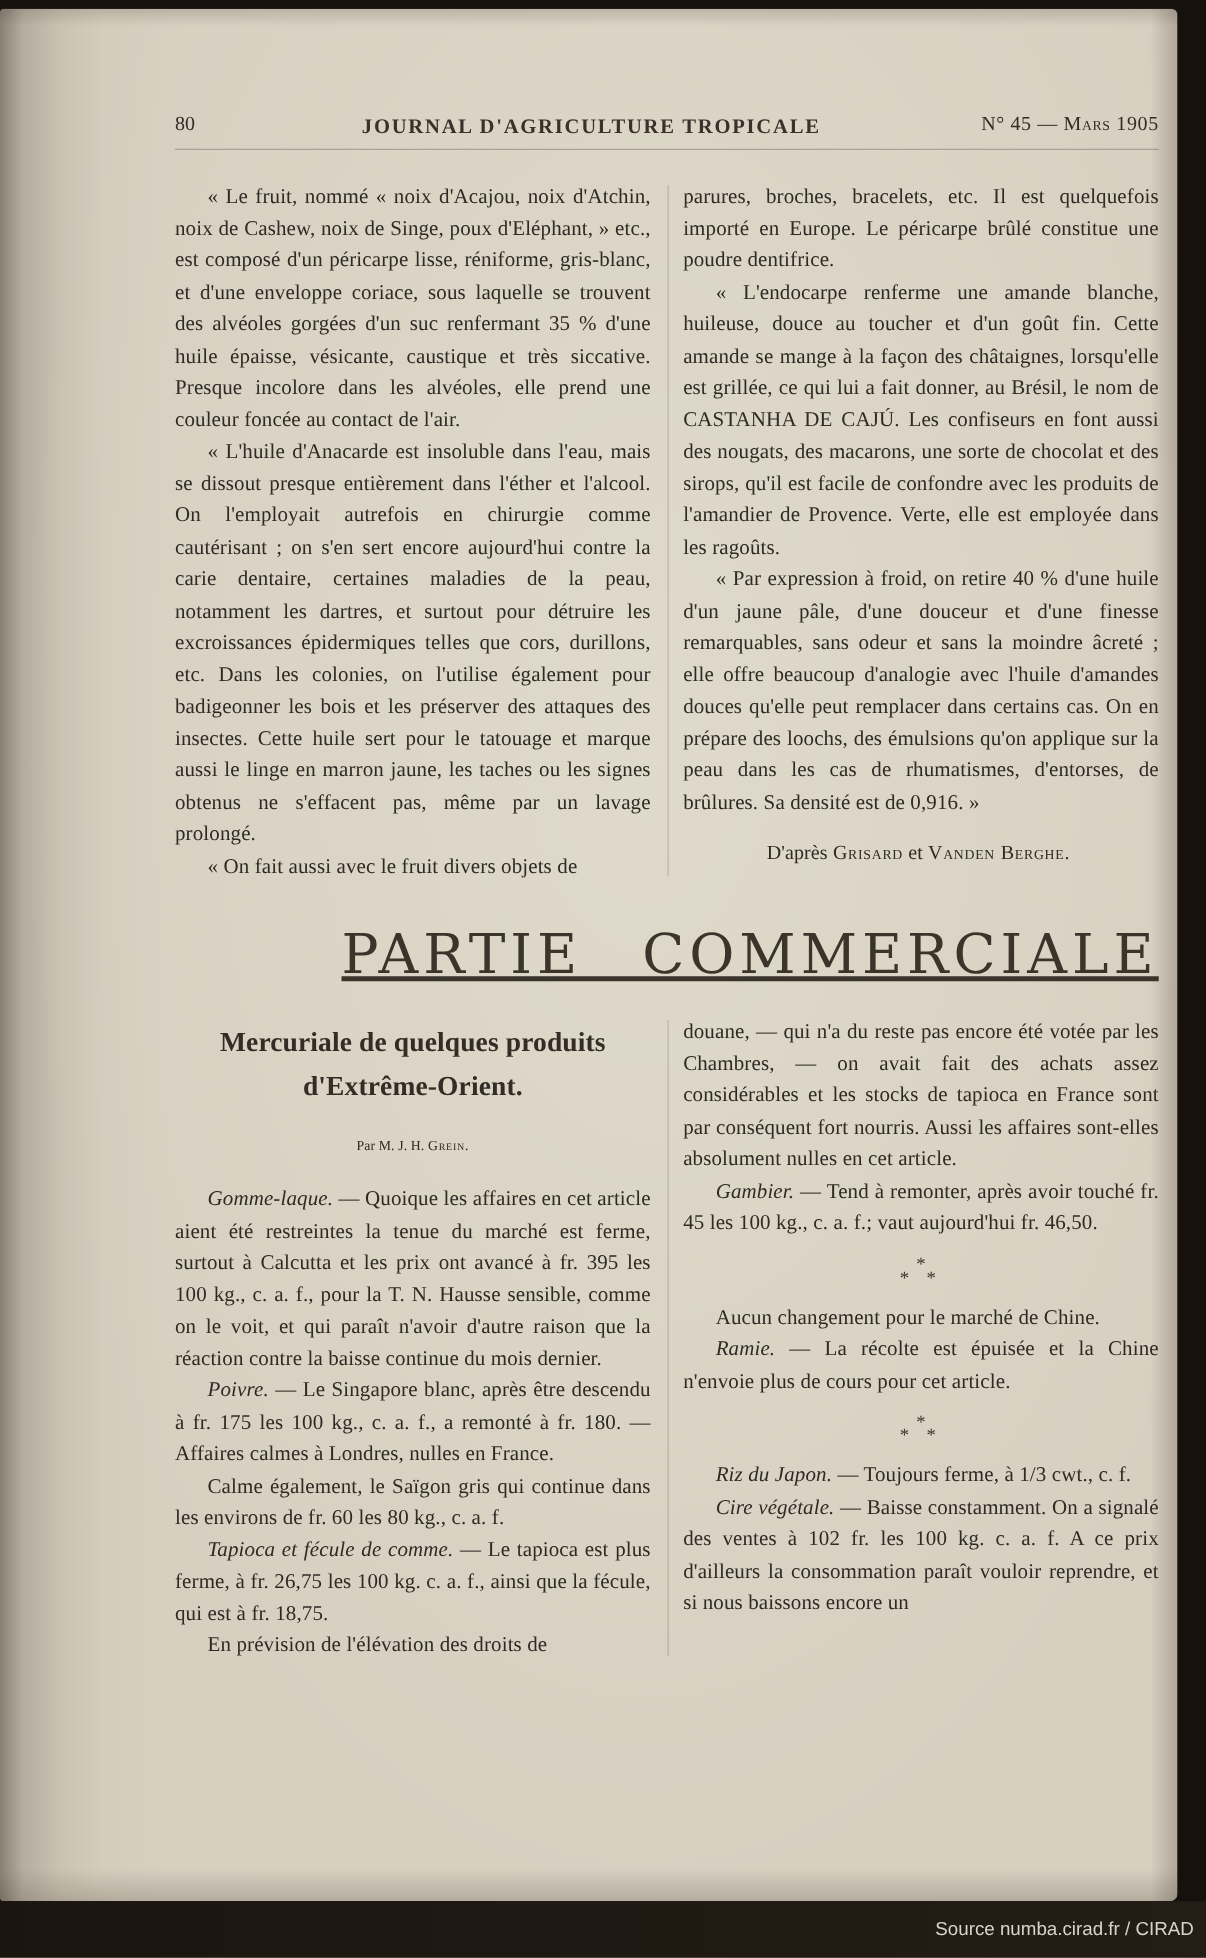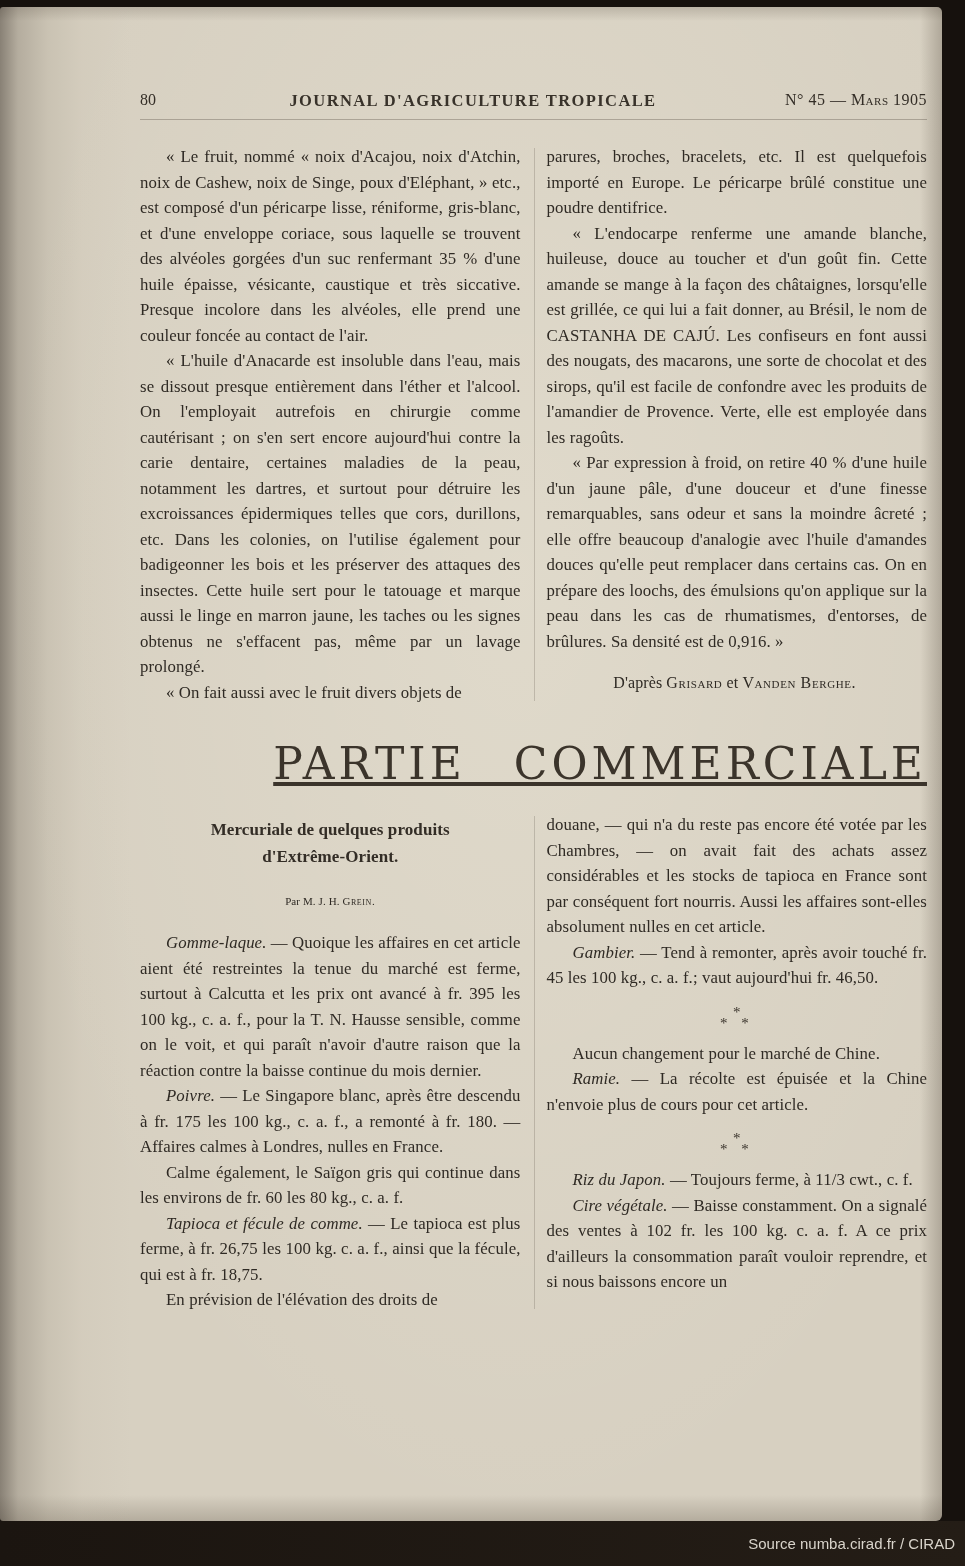--- a/index.html
+++ b/index.html
@@ -82,21 +82,21 @@
     font-size:44px; line-height:1.12;
     letter-spacing:4px; word-spacing:30px;
     color:#3b342b;
     white-space:nowrap;
     text-decoration:underline;
   }
 
   
   .subtitle {
     margin:4px 0 0; text-align:center; text-indent:0;
-    font-weight:700; font-size:17px; line-height:1.6;
+    font-weight:700; font-size:22px; line-height:1.6;
     color:#332d26;
   }
   .subtitle .line { display:block; }
   .byline { text-align:center; text-indent:0; font-size:11px; margin:18px 0 16px; }
 
   
   .asterism {
     text-align:center; text-indent:0;
     font-size:15px; line-height:11px;
     margin:16px 0 12px;
@@ -165,21 +165,21 @@
           <div class="asterism">
               <span class="a1">*</span>
               <span class="a2">* *</span>
             </div>
           <p class="p"><span>Aucun changement pour le marché de Chine.</span></p>
           <p class="p"><span class="lead">Ramie.</span><span> — La récolte est épuisée et la Chine n'envoie plus de cours pour cet article.</span></p>
           <div class="asterism">
               <span class="a1">*</span>
               <span class="a2">* *</span>
             </div>
-          <p class="p"><span class="lead">Riz du Japon.</span><span> — Toujours ferme, à 11/3 cwt., c. f.</span></p>
+          <p class="p"><span class="lead">Riz du Japon.</span><span> — Toujours ferme, à 1/3 cwt., c. f.</span></p>
           <p class="p"><span class="lead">Cire végétale.</span><span> — Baisse constamment. On a signalé des ventes à 102 fr. les 100 kg. c. a. f. A ce prix d'ailleurs la consommation paraît vouloir reprendre, et si nous baissons encore un</span></p>
         </div>
       </section>
 
     </div>
   </div>
 
   <footer class="scanbar">
     <span>Source numba.cirad.fr / CIRAD</span>
   </footer>

